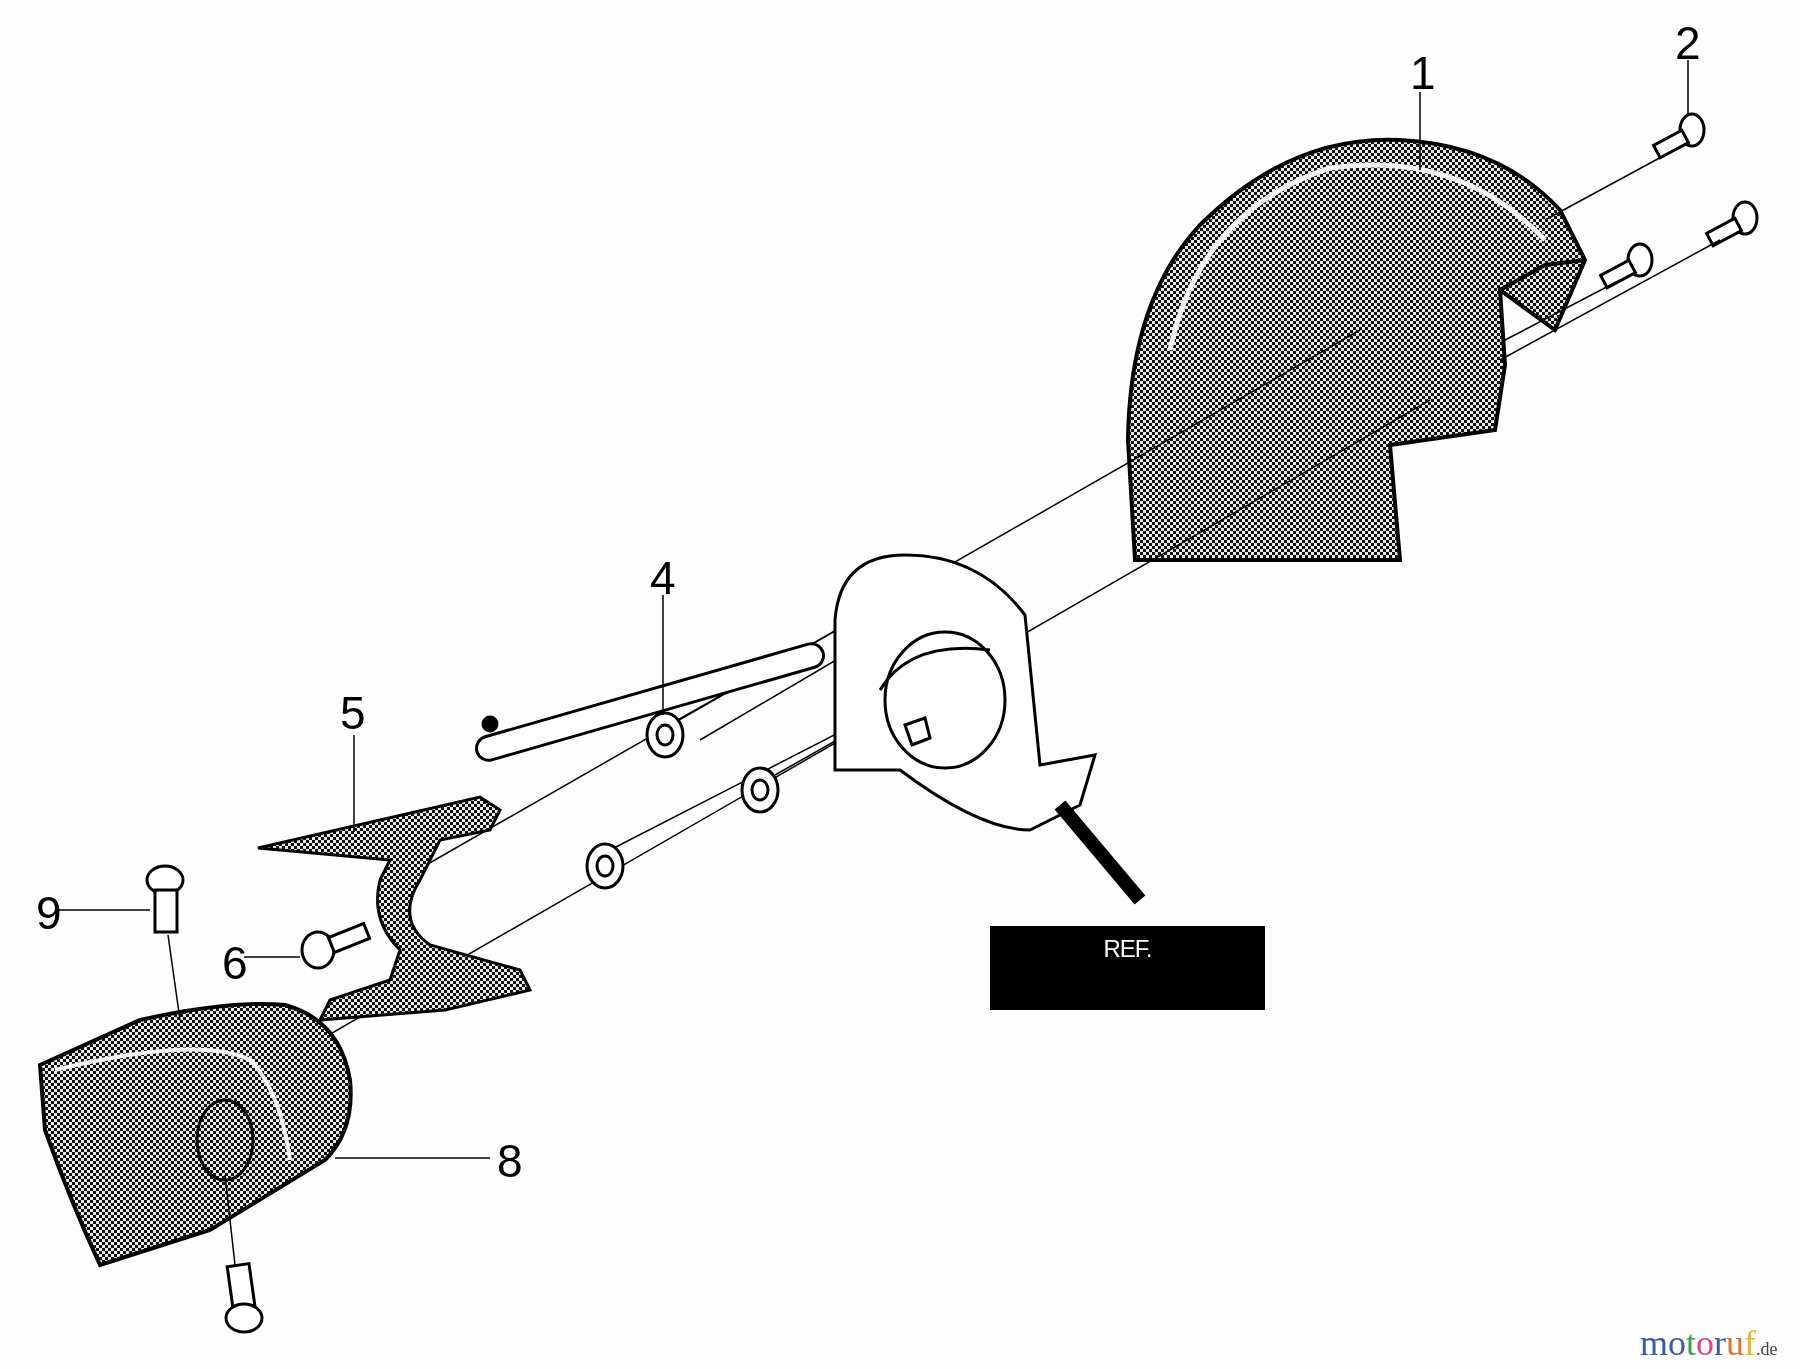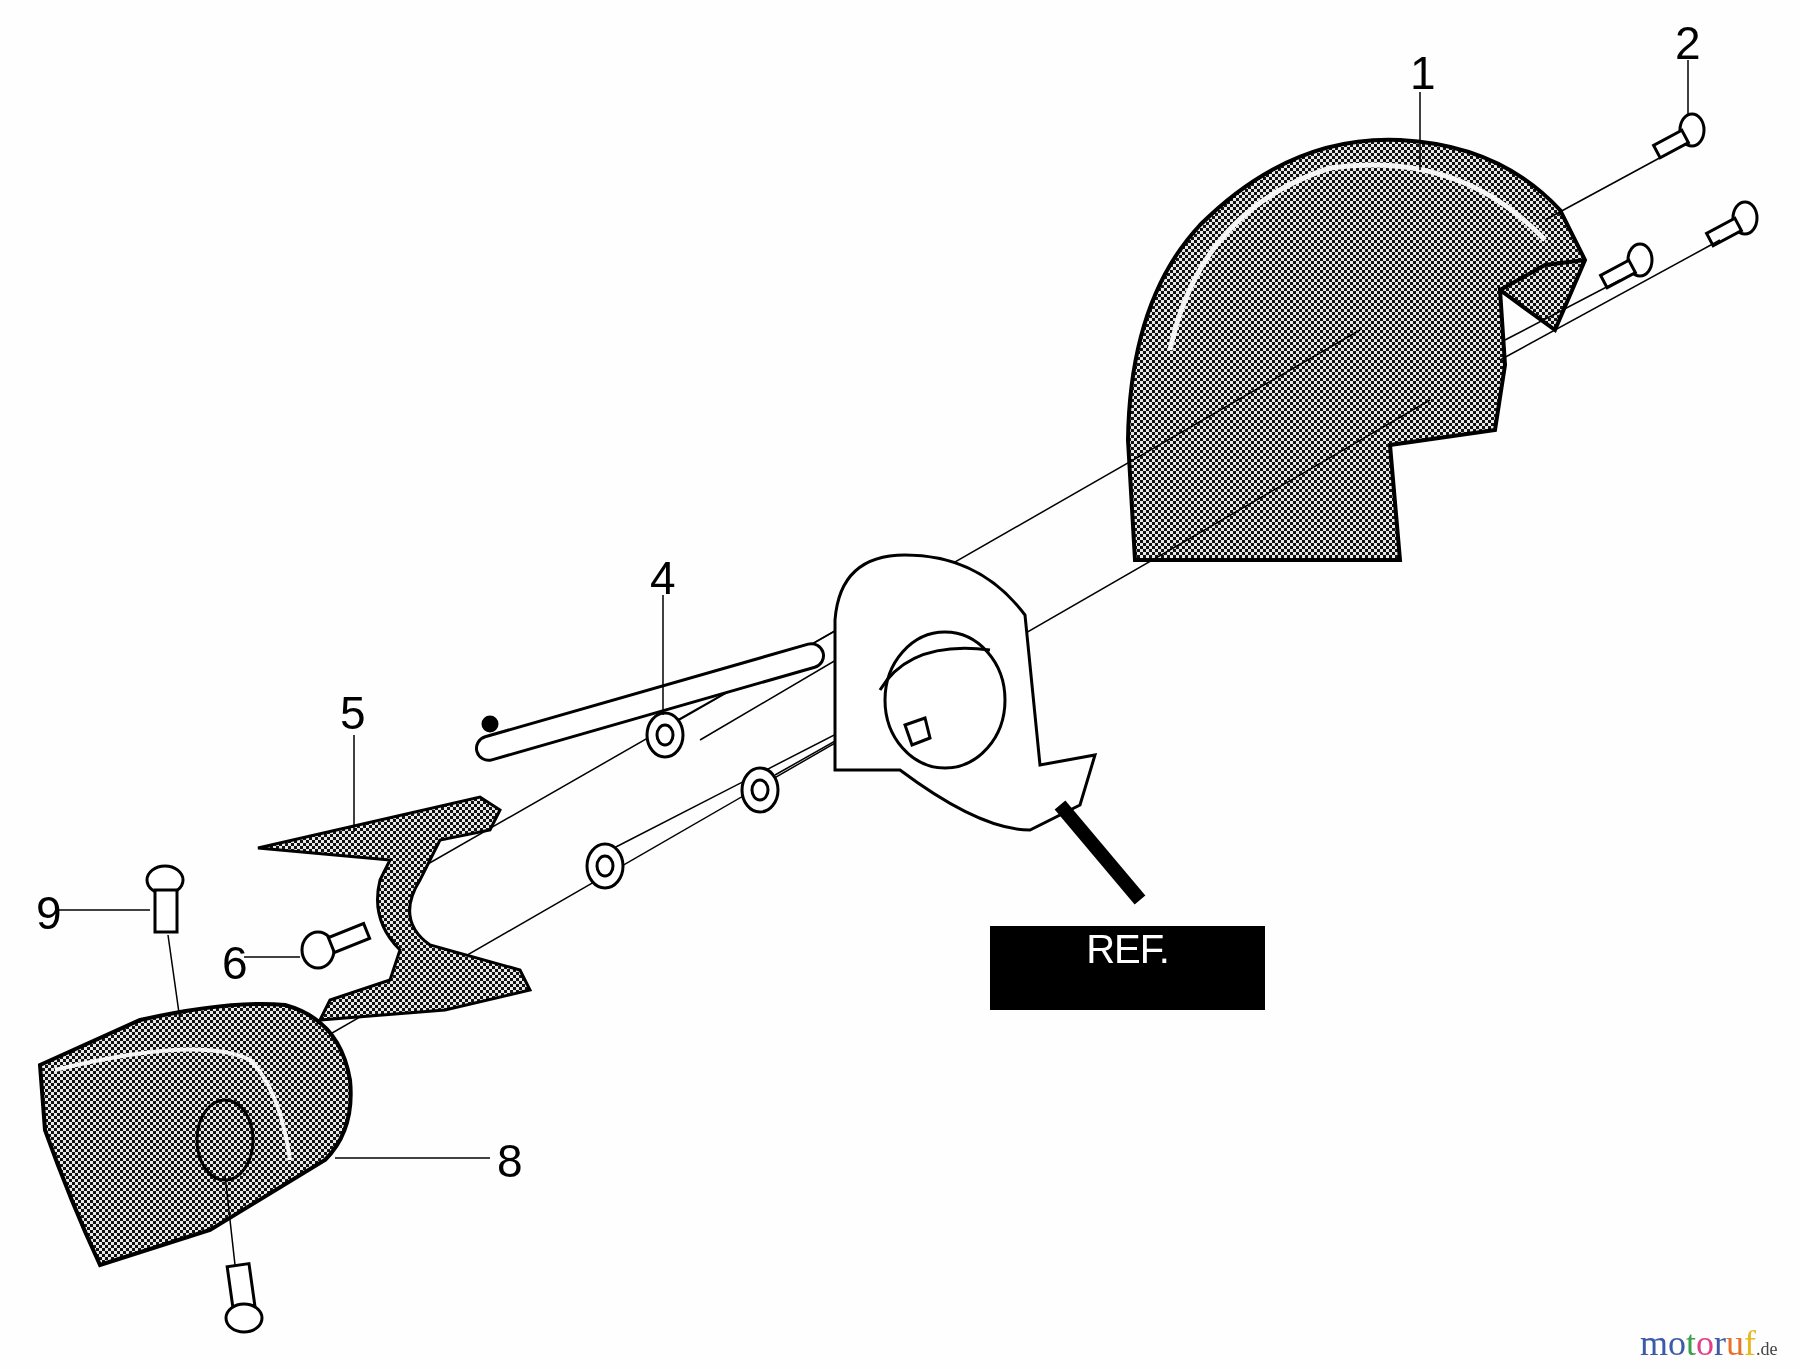--- a/index.html
+++ b/index.html
@@ -1,20 +1,20 @@
 <!DOCTYPE html>
 <html><head>
 <meta charset="utf-8">
 <style>
   html, body { margin:0; padding:0; background:#fdfefd; }
   body { width:1800px; height:1369px; position:relative; overflow:hidden; font-family:"Liberation Sans", sans-serif; }
   #diagram { position:absolute; left:0; top:0; width:1800px; height:1369px; }
   .callout { position:absolute; font-family:"Liberation Sans", sans-serif; font-size:46px; color:#000; line-height:1; }
   .ref-box { position:absolute; left:990px; top:926px; width:275px; height:84px; background:#000; color:#fff;
-             font-family:"Liberation Sans", sans-serif; font-size:40px; text-align:center; line-height:38px; padding-top:4px; box-sizing:border-box; }
+             font-family:"Liberation Sans", sans-serif; font-size:24px; text-align:center; line-height:38px; padding-top:4px; box-sizing:border-box; }
   .ref-box div { letter-spacing:-1px; }
   .watermark { position:absolute; left:1640px; top:1322px; font-family:"Liberation Serif", serif; font-size:36px; letter-spacing:0px; }
   .watermark .de { font-size:18px; color:#444; }
 </style>
 </head>
 <body>
 
 <svg id="diagram" viewBox="0 0 1800 1369" xmlns="http://www.w3.org/2000/svg">
   <defs>
     <pattern id="checker" width="6" height="6" patternUnits="userSpaceOnUse">

